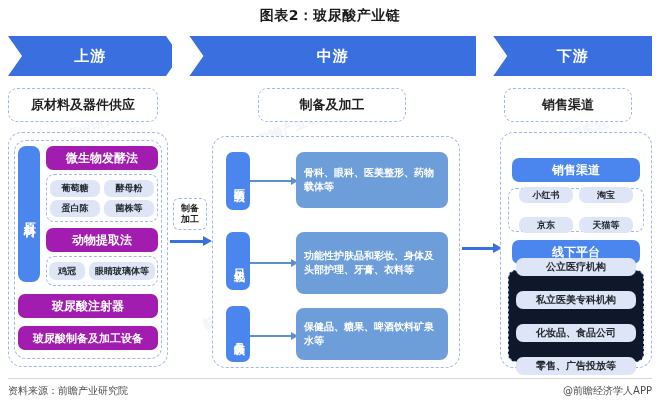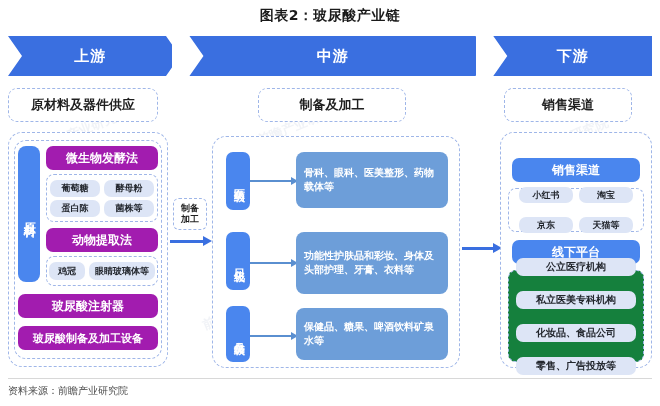--- a/index.html
+++ b/index.html
@@ -277,21 +277,21 @@
 
   #tray-online {
     position: absolute; top: 188px; left: 508px; width: 136px; height: 44px;
     border: 1px dashed #9fb6e8; border-radius: 8px; background:#fff;
     display:flex; flex-wrap: wrap; align-content:center; justify-content:center; gap: 14px 6px;
   }
   #tray-online .chip { width: 54px; height: 16px; }
 
   #tray-offline {
     position: absolute; top: 270px; left: 508px; width: 136px; height: 92px;
-    border: 1px dashed #9fb6e8; border-radius: 8px; background:#15803d;
+    border: 1px dashed #9fb6e8; border-radius: 8px; background:#0f172a;
     display:flex; flex-direction: column; align-items:center; justify-content:center; gap: 15px;
   }
   #tray-offline .chip { width: 120px; height: 18px; font-size: 10px; }
 
   
   .footer-line {
     position: absolute;
     top: 378px;
     left: 8px;
     width: 644px;
@@ -426,15 +426,16 @@
   <div id="tray-offline">
     <div class="chip">公立医疗机构</div>
     <div class="chip">私立医美专科机构</div>
     <div class="chip">化妆品、食品公司</div>
     <div class="chip">零售、广告投放等</div>
   </div>
 
   <div class="footer-line"></div>
   <div class="footer">
     <div>资料来源：前瞻产业研究院</div>
+    <div>@前瞻经济学人APP</div>
   </div>
 
 </div>
 
 </body></html>

